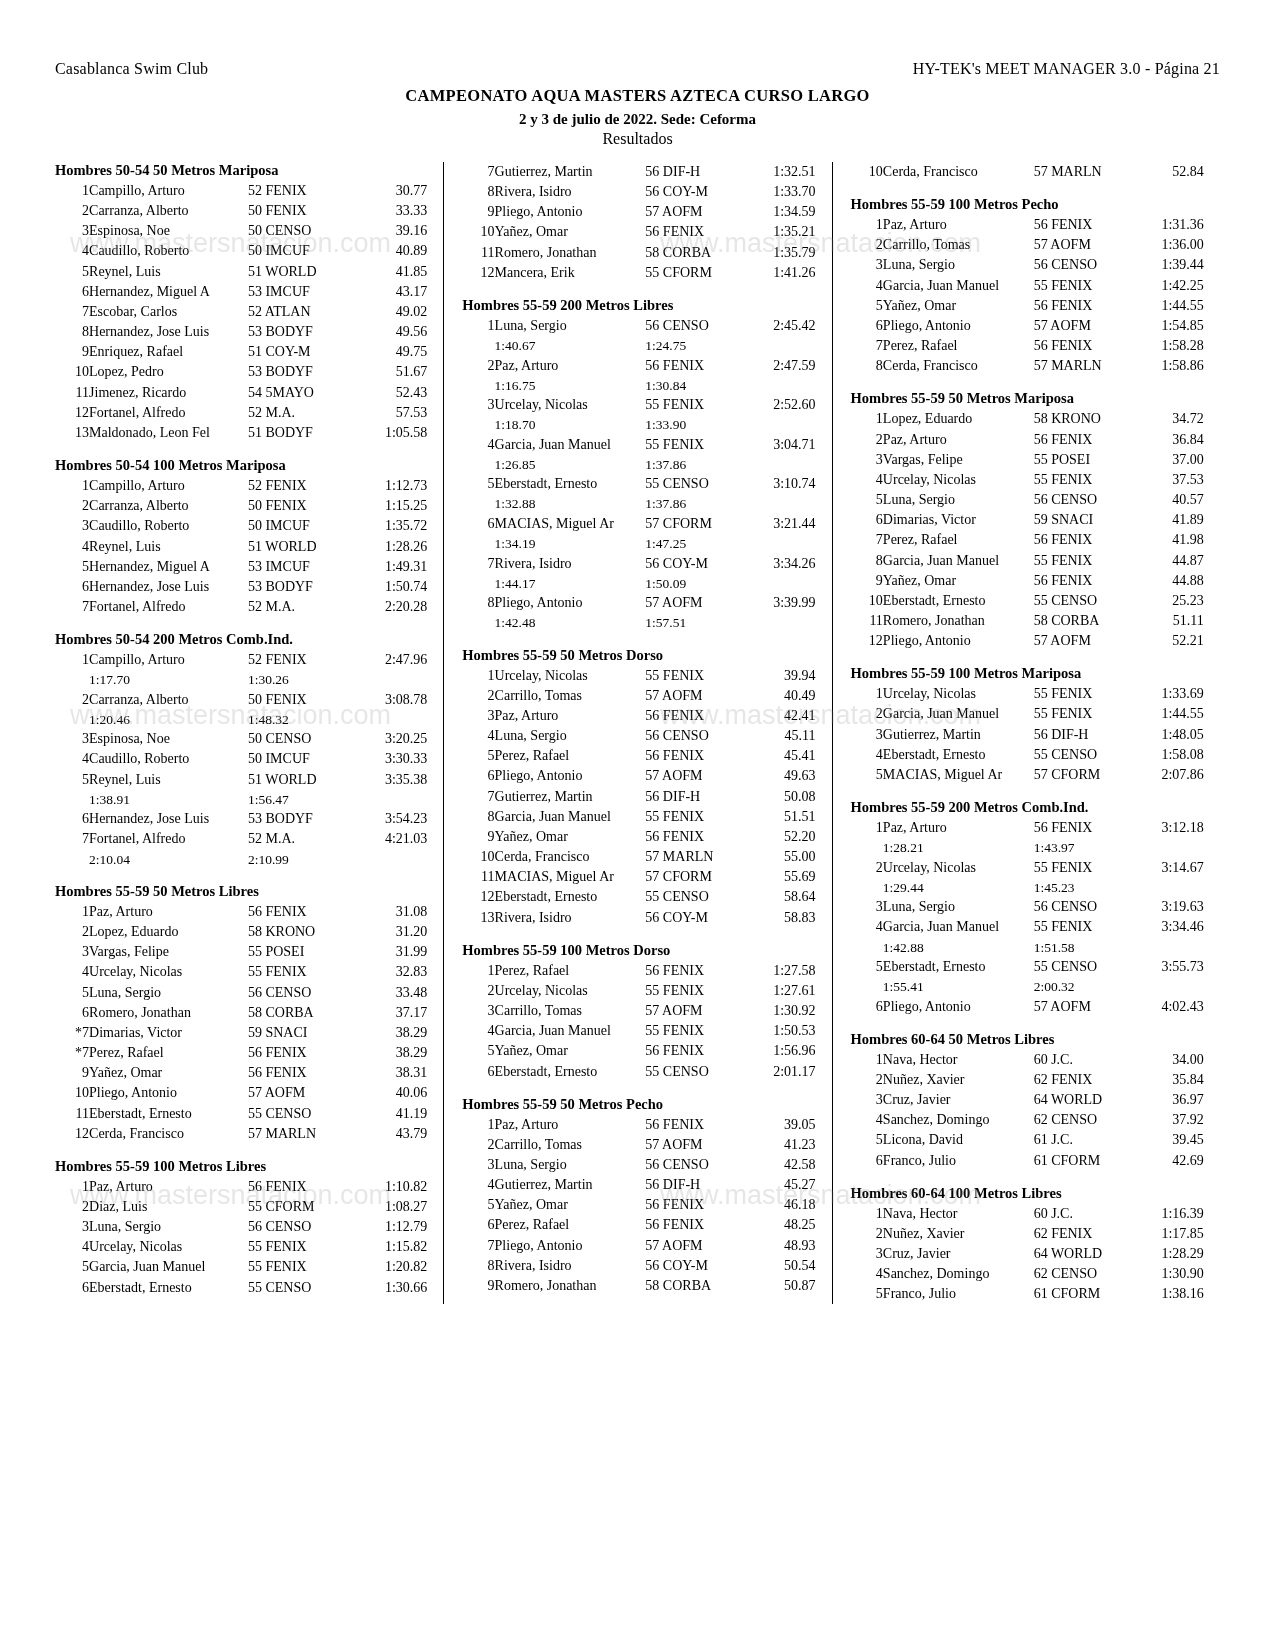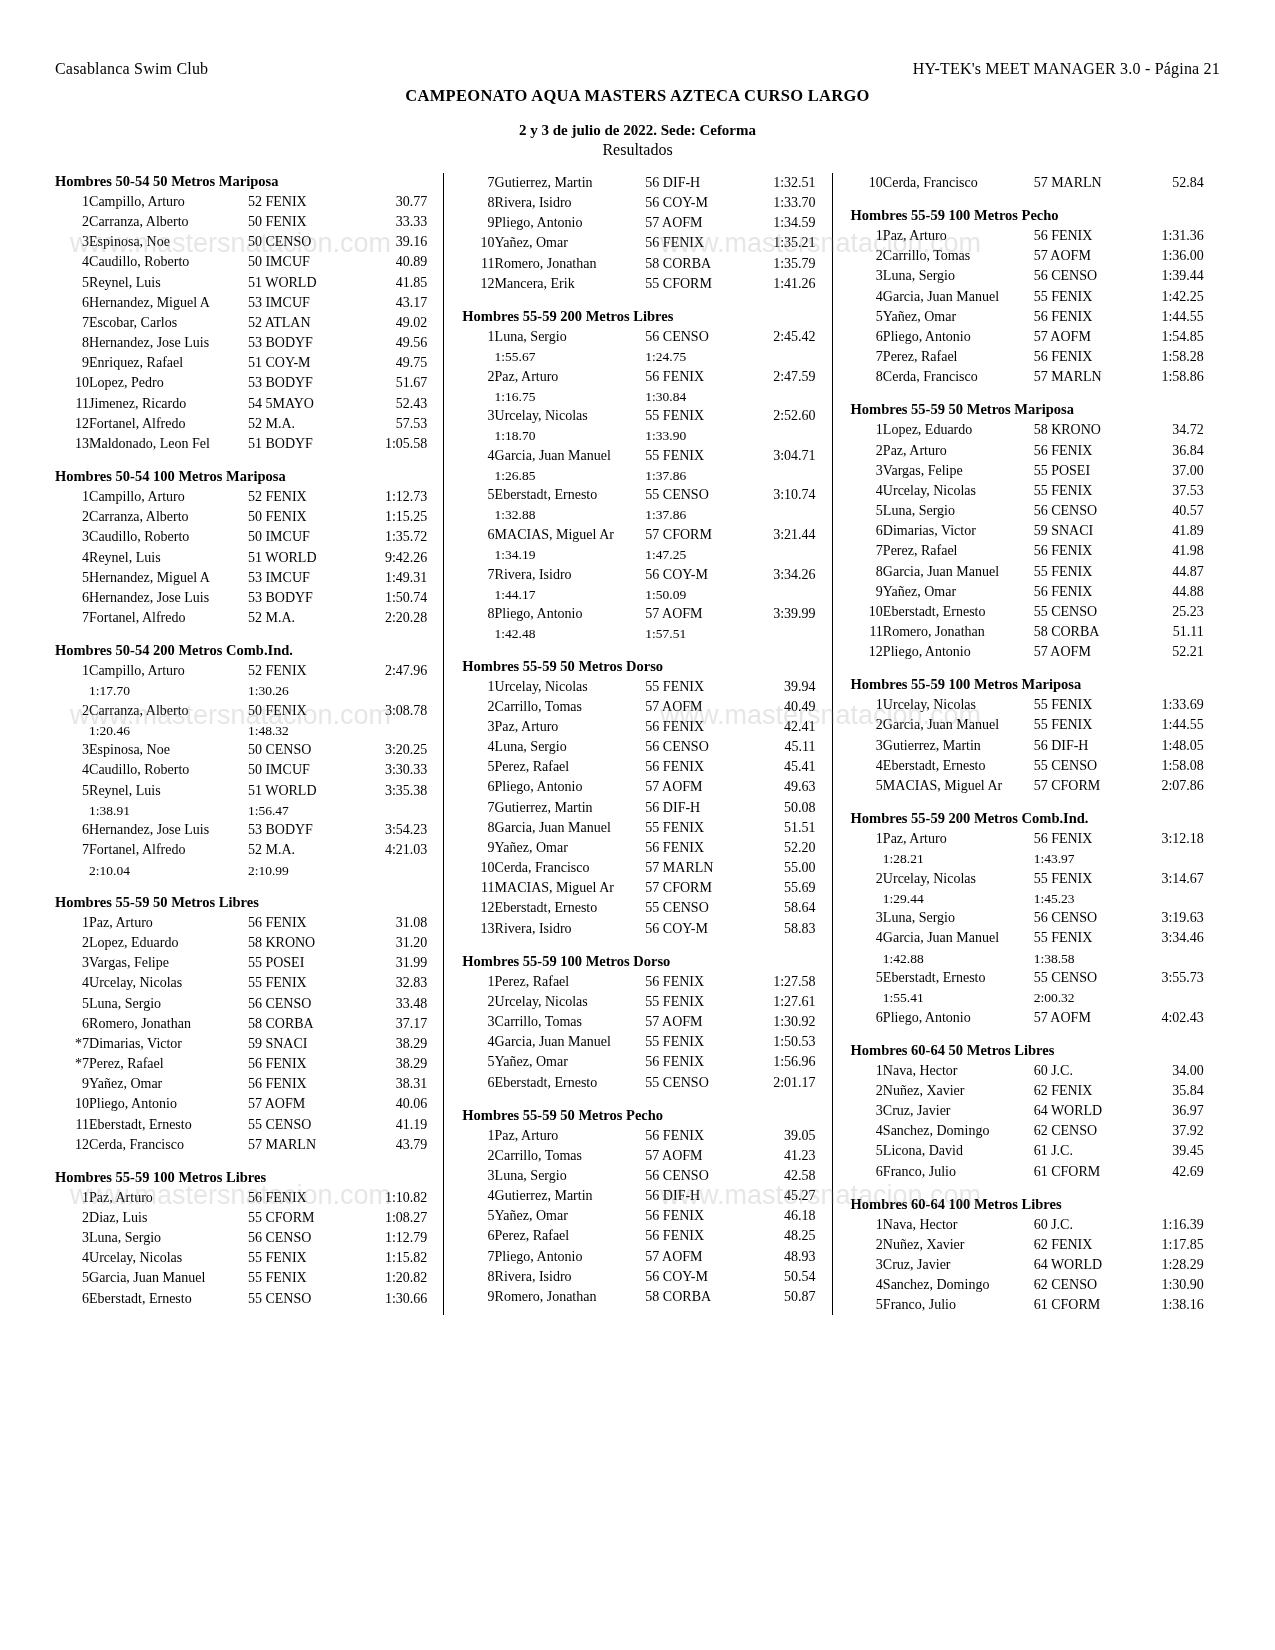--- a/index.html
+++ b/index.html
@@ -36,21 +36,21 @@
     margin-top: 8px;
   }
   .title-1 {
     font-size: 16.5px;
     font-weight: bold;
     letter-spacing: 0.3px;
   }
   .title-2 {
     font-size: 15px;
     font-weight: bold;
-    margin-top: 16px;
+    margin-top: 5px;
   }
   .title-3 {
     font-size: 16px;
     font-weight: normal;
     margin-top: 2px;
   }
   .columns {
     display: flex;
     margin-top: 14px;
     position: relative;
@@ -245,21 +245,21 @@
               <tr>
                 <td class="place">3</td>
                 <td class="name">Caudillo, Roberto</td>
                 <td class="team">50 IMCUF</td>
                 <td class="time">1:35.72</td>
               </tr>
               <tr>
                 <td class="place">4</td>
                 <td class="name">Reynel, Luis</td>
                 <td class="team">51 WORLD</td>
-                <td class="time">9:42.26</td>
+                <td class="time">1:28.26</td>
               </tr>
               <tr>
                 <td class="place">5</td>
                 <td class="name">Hernandez, Miguel A</td>
                 <td class="team">53 IMCUF</td>
                 <td class="time">1:49.31</td>
               </tr>
               <tr>
                 <td class="place">6</td>
                 <td class="name">Hernandez, Jose Luis</td>
@@ -519,21 +519,21 @@
           <table class="res">
             <tbody>
               <tr>
                 <td class="place">1</td>
                 <td class="name">Luna, Sergio</td>
                 <td class="team">56 CENSO</td>
                 <td class="time">2:45.42</td>
               </tr>
               <tr class="splits">
                 <td class="place"></td>
-                <td class="name split1">1:55.67</td>
+                <td class="name split1">1:40.67</td>
                 <td class="team split2">1:24.75</td>
                 <td class="time"></td>
               </tr>
               <tr>
                 <td class="place">2</td>
                 <td class="name">Paz, Arturo</td>
                 <td class="team">56 FENIX</td>
                 <td class="time">2:47.59</td>
               </tr>
               <tr class="splits">
@@ -1027,21 +1027,21 @@
               </tr>
               <tr>
                 <td class="place">4</td>
                 <td class="name">Garcia, Juan Manuel</td>
                 <td class="team">55 FENIX</td>
                 <td class="time">3:34.46</td>
               </tr>
               <tr class="splits">
                 <td class="place"></td>
                 <td class="name split1">1:42.88</td>
-                <td class="team split2">1:38.58</td>
+                <td class="team split2">1:51.58</td>
                 <td class="time"></td>
               </tr>
               <tr>
                 <td class="place">5</td>
                 <td class="name">Eberstadt, Ernesto</td>
                 <td class="team">55 CENSO</td>
                 <td class="time">3:55.73</td>
               </tr>
               <tr class="splits">
                 <td class="place"></td>

